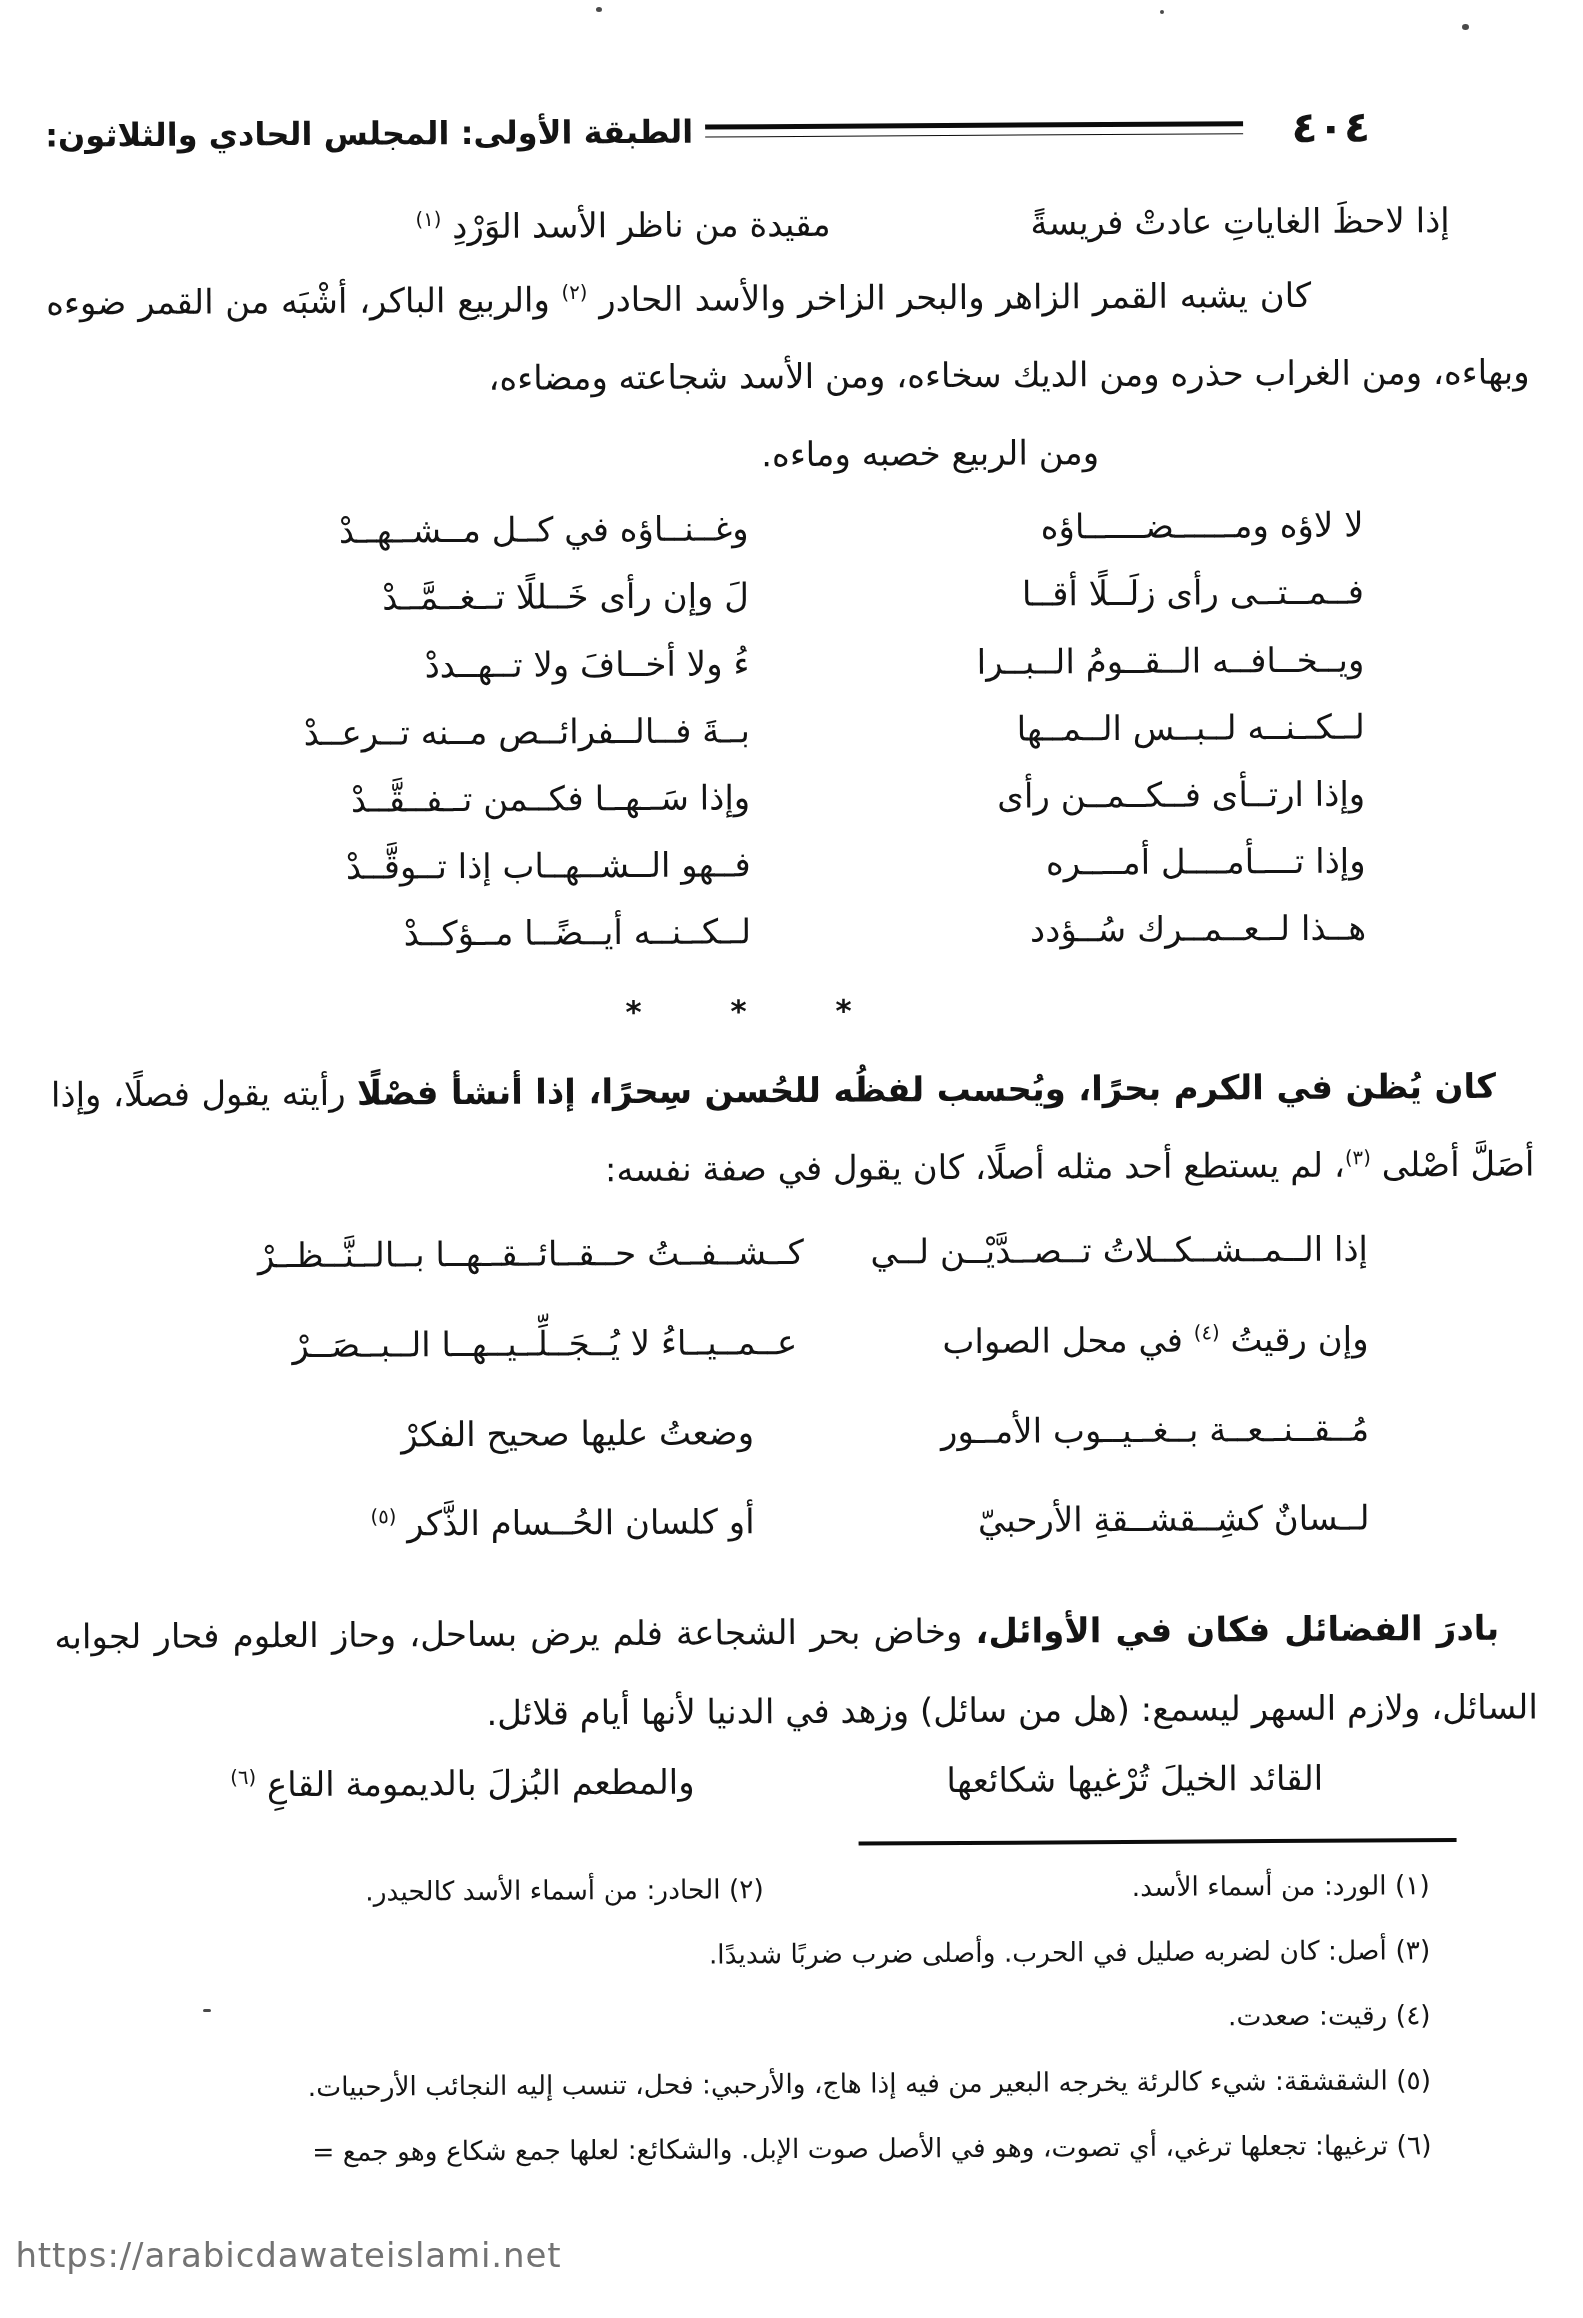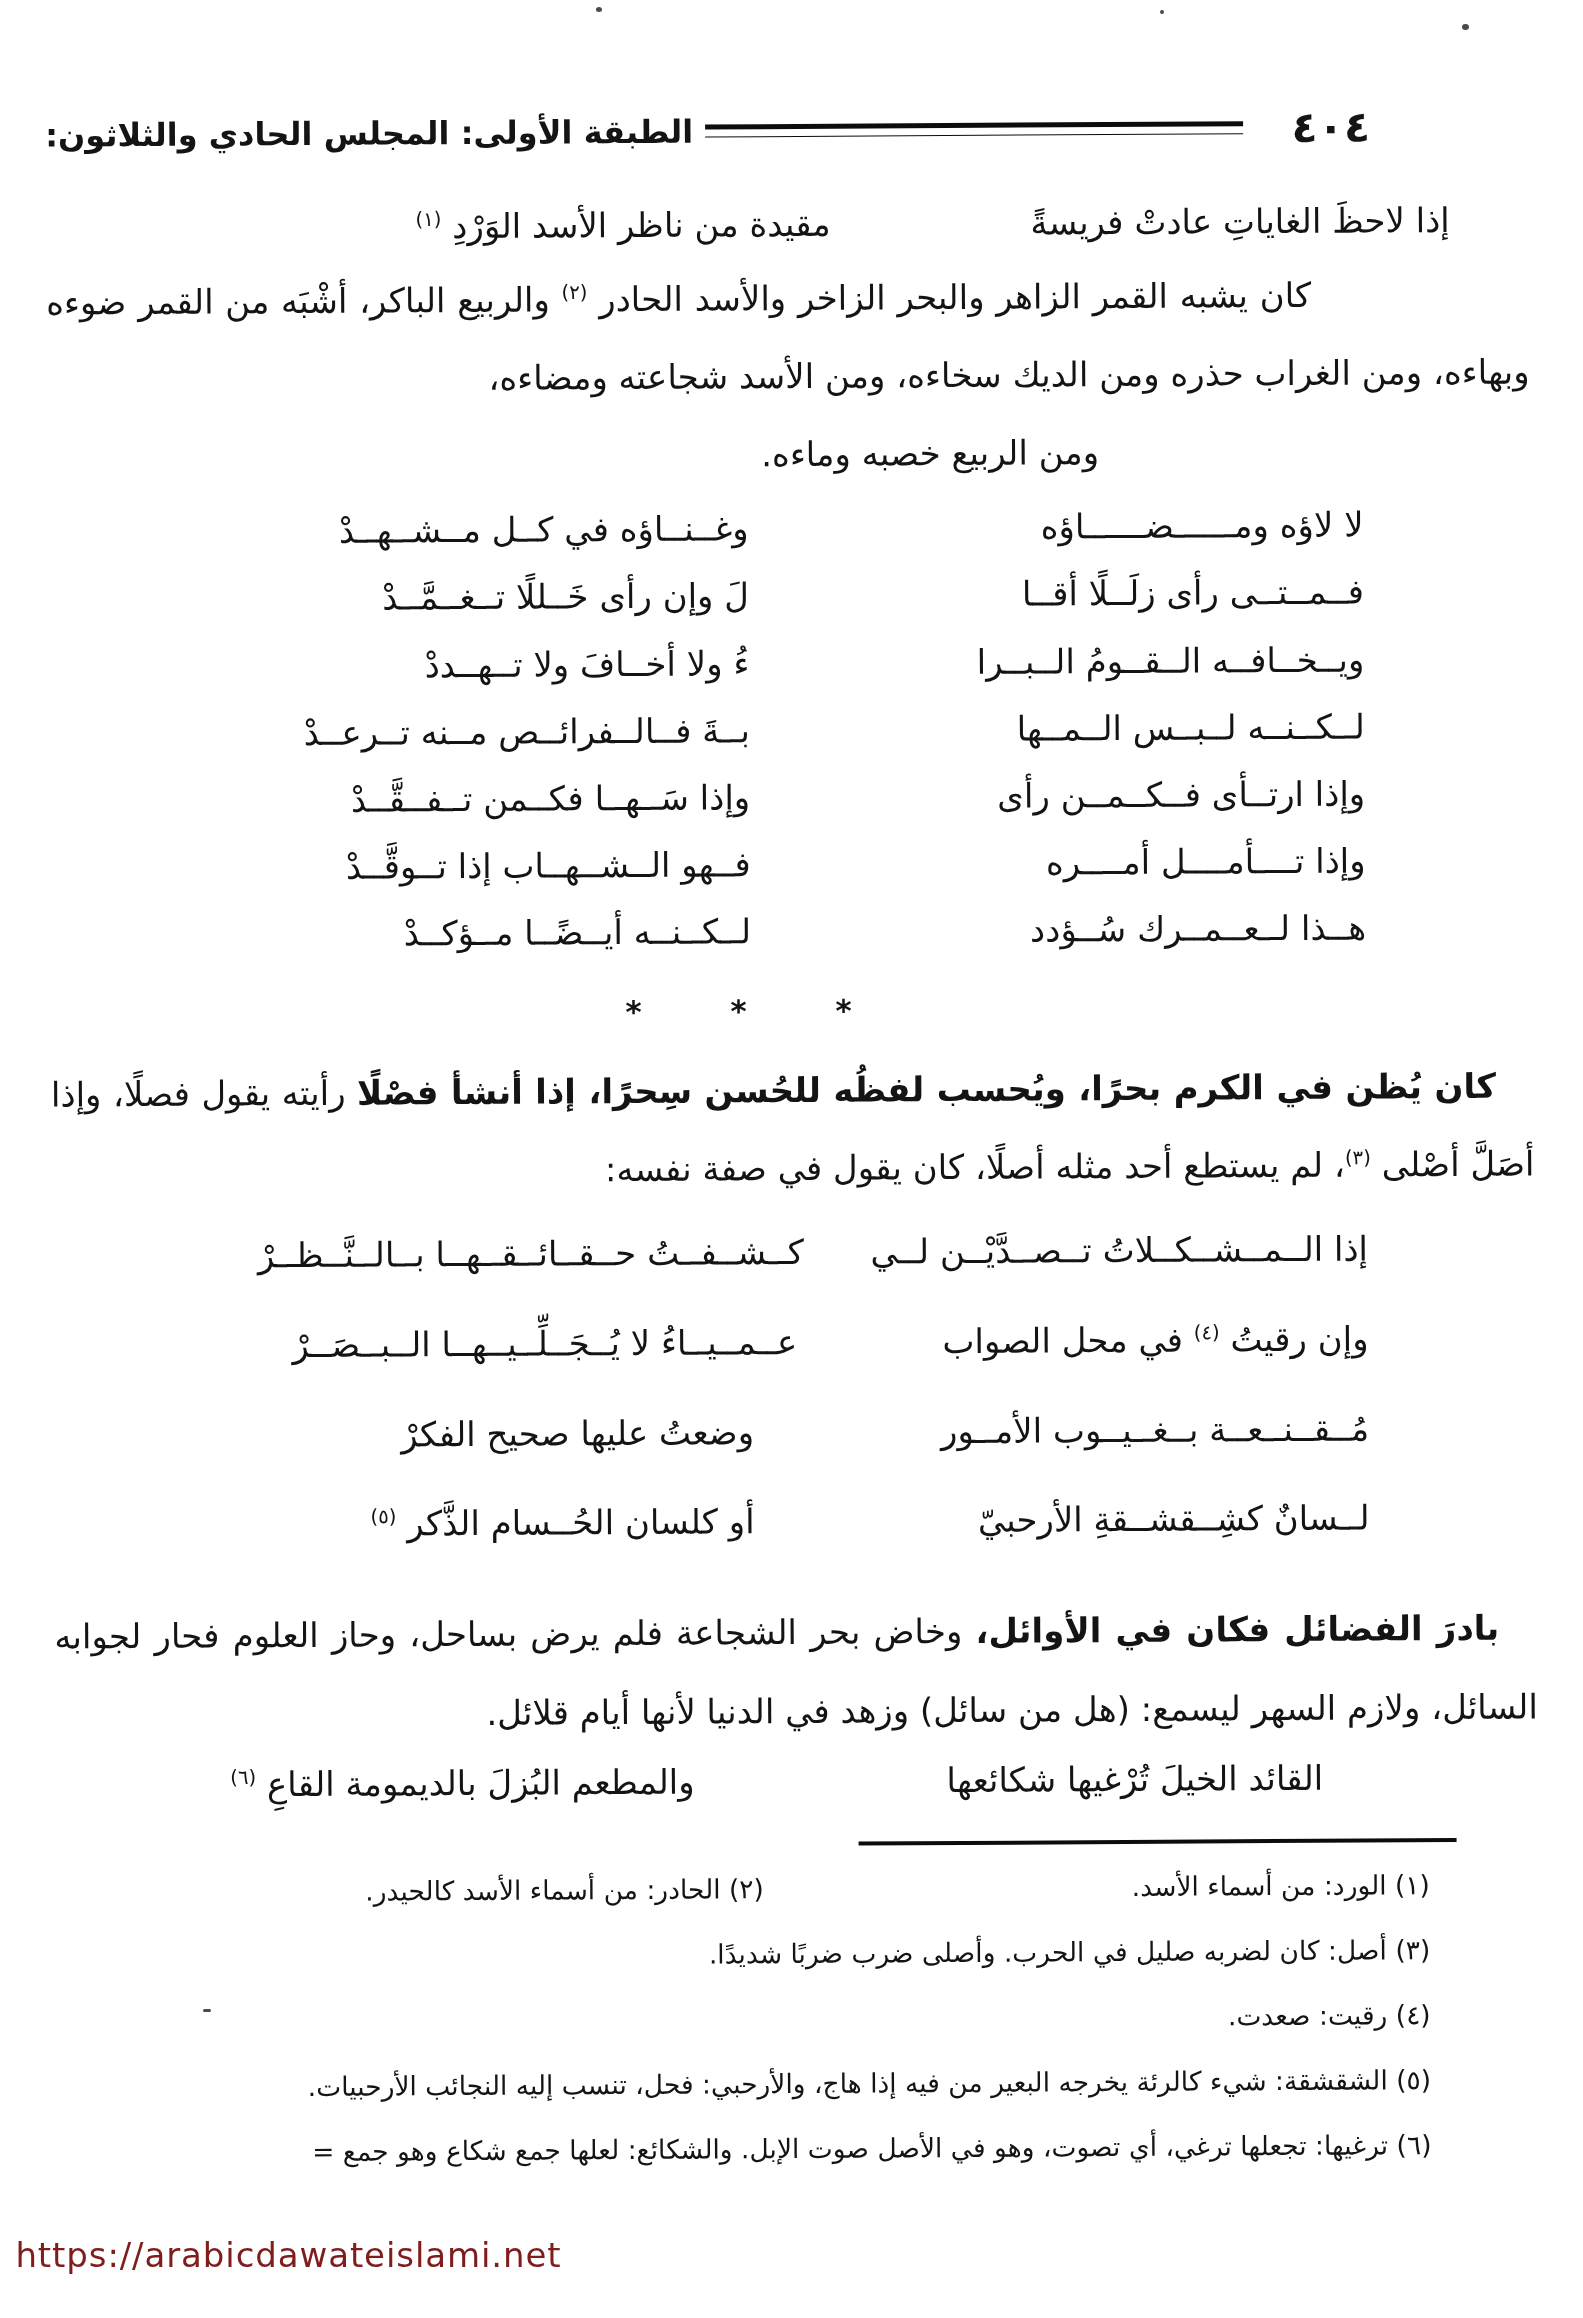--- a/index.html
+++ b/index.html
@@ -48,21 +48,21 @@
   .stars{ text-align:center;font-size:31px;letter-spacing:39px;margin:22px 0 0 0;transform:translateX(-34px);font-weight:bold;}
   sup.ref{font-size:0.58em;vertical-align:super;line-height:0;}
   .fn-rule{width:598px;height:0;border-top:4.3px solid #0c0c0c;margin:31px 82px 0 auto;}
   .footnotes{margin:22px 109px 0 0;font-size:26.5px;line-height:1.55;}
   .fn-line{white-space:nowrap;margin-bottom:24px;}
   .fn-row{display:flex;margin-bottom:24px;}
   .fn-cell-1{flex:0 0 418px;white-space:nowrap;}
   .fn-cell-2{white-space:nowrap;margin-right:248px;}
   .watermark{
     position:absolute;left:15.4px;bottom:44px;
-    direction:ltr;font-size:34px;color:#7f1d1d;
+    direction:ltr;font-size:34px;color:#737373;
     font-family:"DejaVu Sans",sans-serif;letter-spacing:0.9px;
   }
   .speck{position:absolute;background:#4a4a4a;border-radius:50%;}
 </style>
 </head>
 <body>
 
 <div class="page">
   <div class="scan-content">
 

